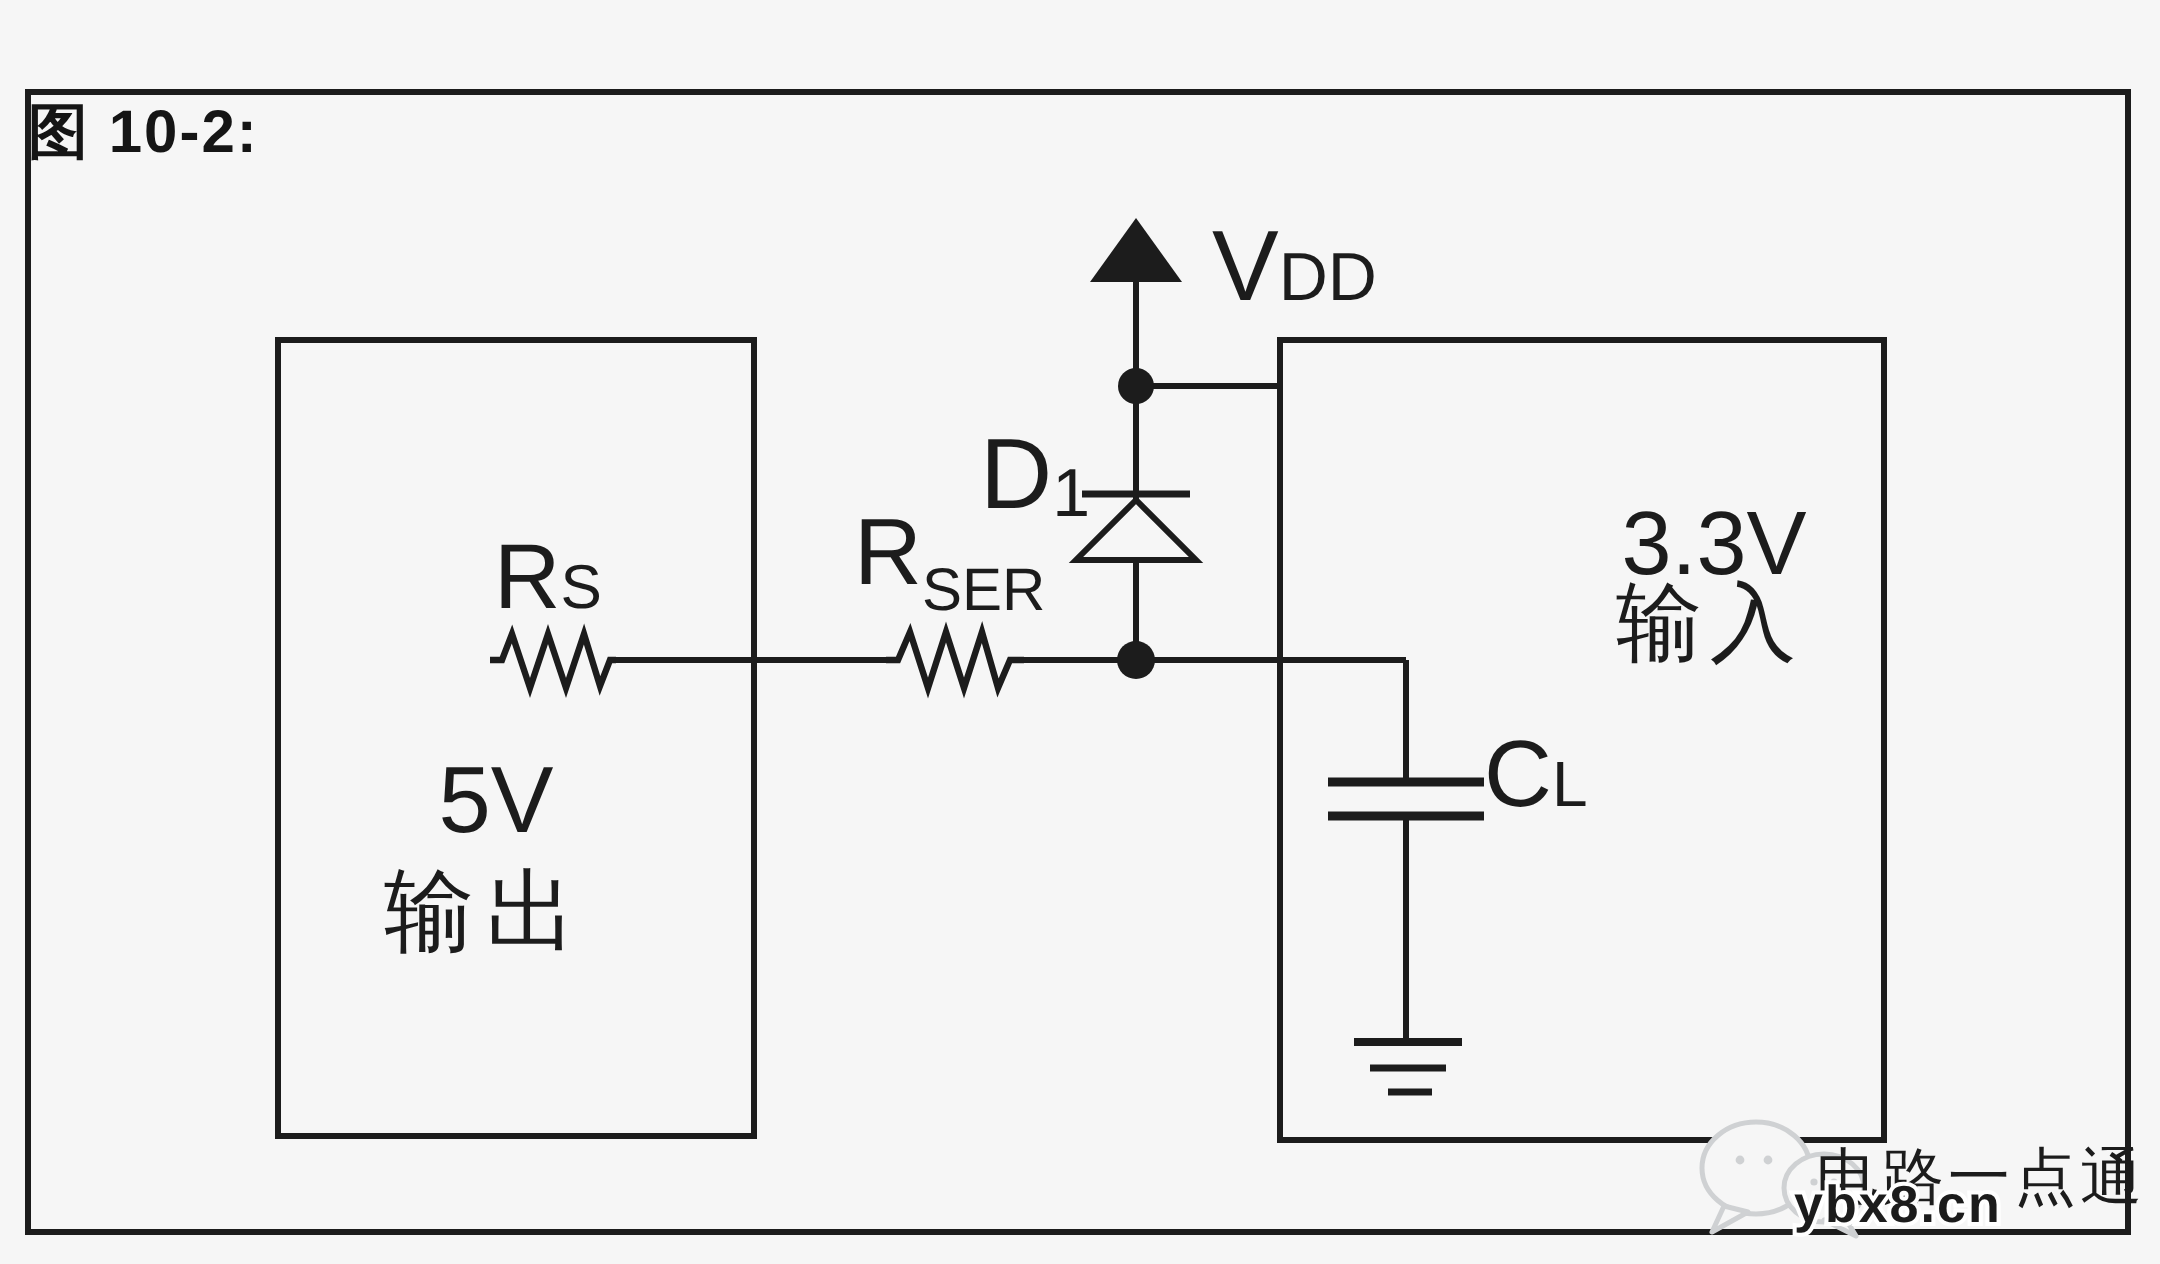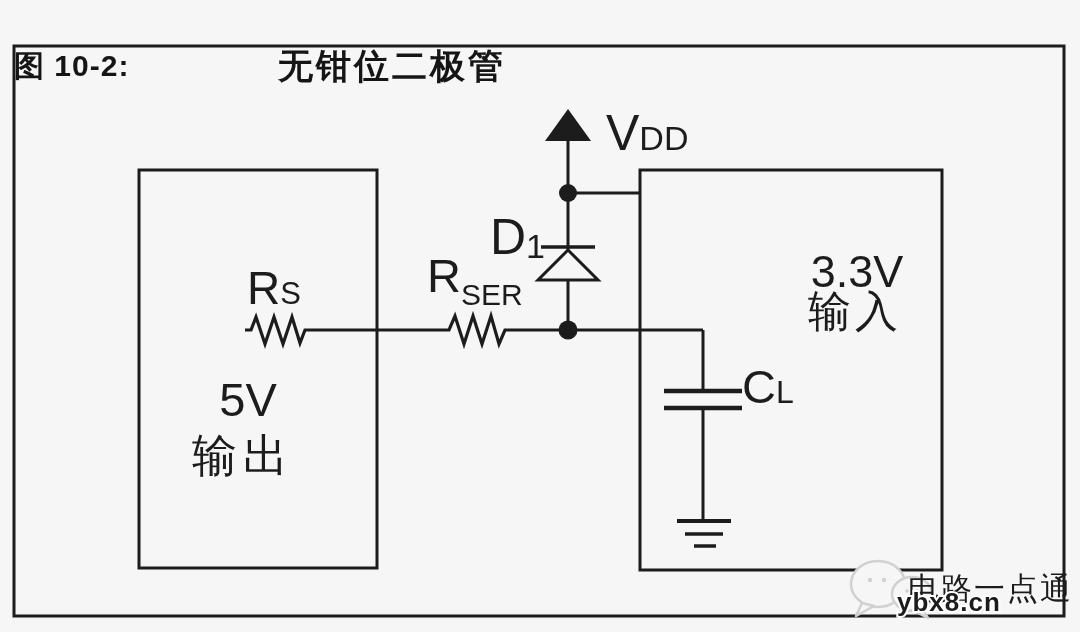--- a/index.html
+++ b/index.html
@@ -20,21 +20,20 @@
   svg{position:absolute;left:0;top:0;display:block;}
   svg text{font-family:"Liberation Sans","DejaVu Sans",sans-serif;fill:#1c1c1c;}
 </style>
 </head>
 <body>
 
 <div class="page">
 
   <div class="title-row">
     <span class="fig-label">图 10-2:</span>
-    <span class="fig-caption">无钳位二极管</span>
   </div>
 
   <svg width="1080" height="632" viewBox="0 0 1080 632">
 
     <rect x="14" y="46" width="1050" height="570" fill="none" stroke="#1c1c1c" stroke-width="3"></rect>
 
     <rect x="139" y="170" width="238" height="398" fill="none" stroke="#1c1c1c" stroke-width="3"></rect>
 
     <rect x="640" y="170" width="302" height="400" fill="none" stroke="#1c1c1c" stroke-width="3"></rect>
 

